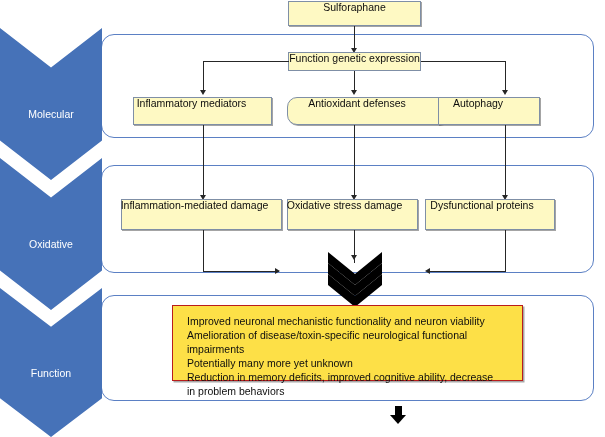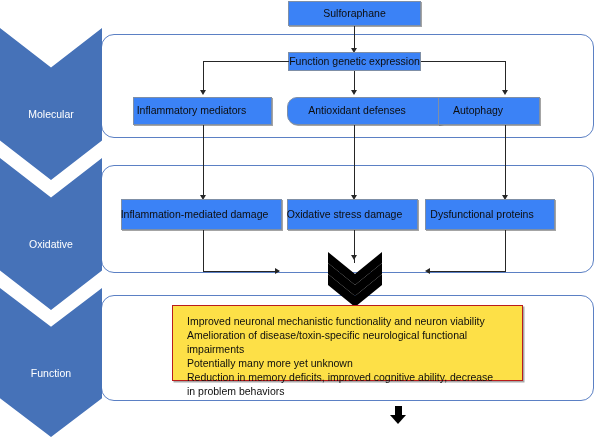--- a/index.html
+++ b/index.html
@@ -44,26 +44,25 @@
     border:1px solid #5B80C4;
     border-radius:13px;
     background:transparent;
     box-sizing:border-box;
   }
 
   
   .box{
     position:absolute;
     box-sizing:border-box;
-    background:#3b82f6;
+    background:#fef9c3;
     border:1px solid #7F8FA6;
     color:#0d0d0d;
     font-size:10.5px;
     display:flex;
-    align-items:center;
     justify-content:center;
     white-space:nowrap;
     line-height:1.1;
   }
   .box.shadow{ box-shadow:1px 1px 0 rgba(90,90,90,.55); }
 
   
   .ud{
     position:absolute;
     width:0;height:0;

